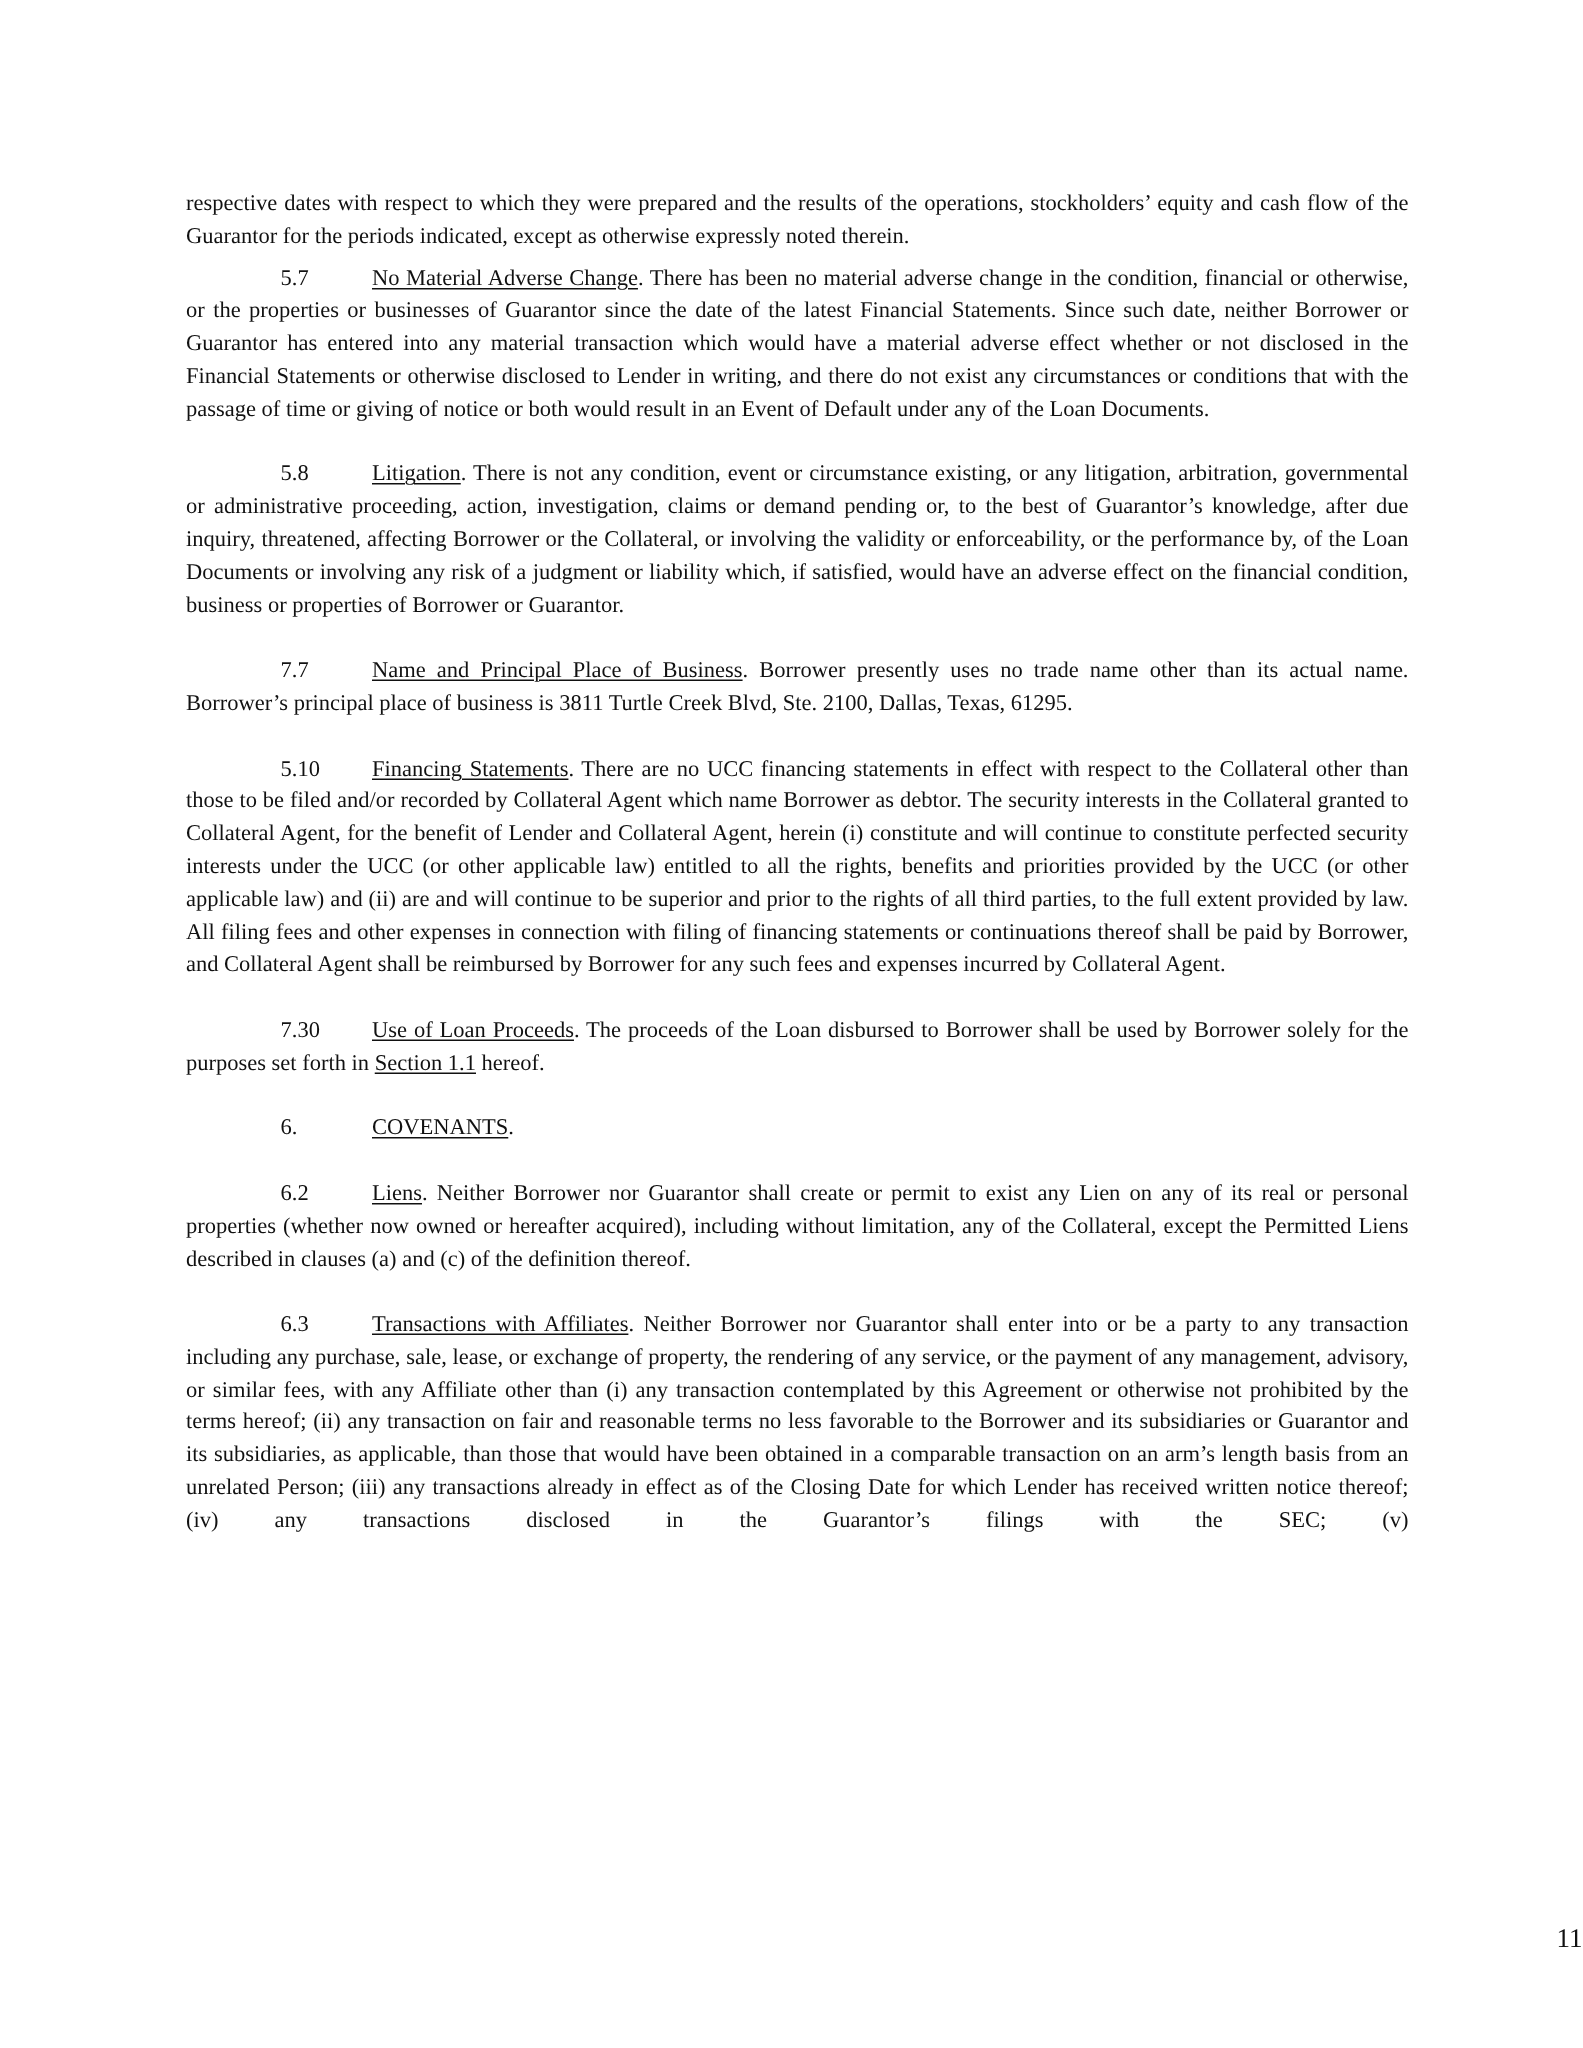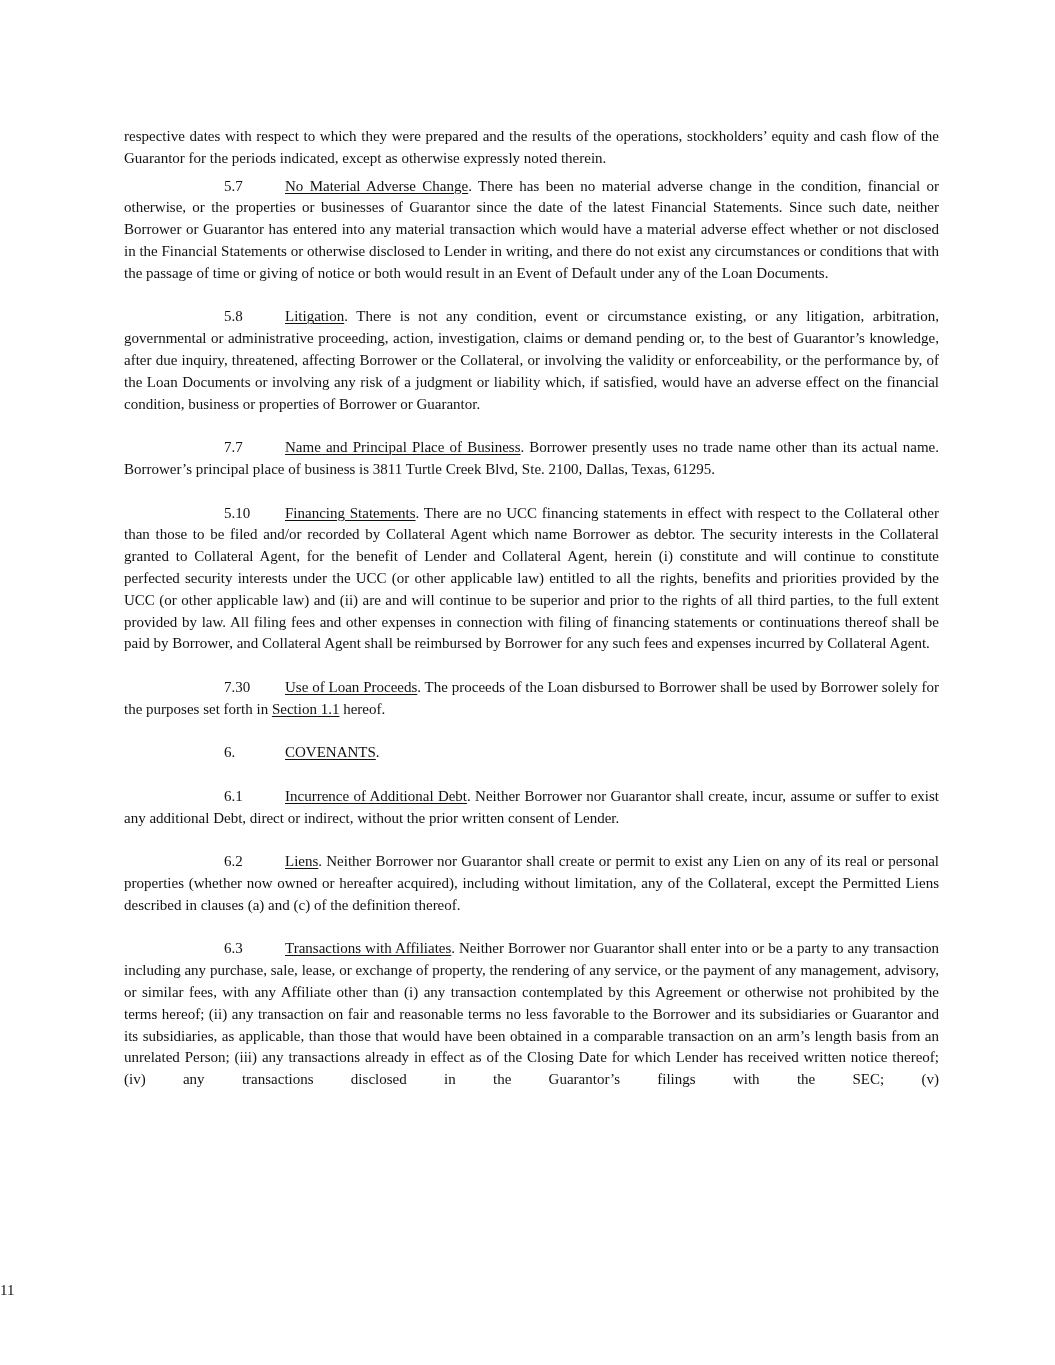--- a/index.html
+++ b/index.html
@@ -30,42 +30,42 @@
     }
     .para.first {
       margin-bottom: 6px;
     }
     .para.gap {
       margin-bottom: 21.8px;
     }
     .num {
       display: inline-block;
       width: 61px;
-      margin-left: 100px;
+      margin-left: 63px;
     }
     .heading-u {
       text-decoration: underline;
       text-underline-offset: 2px;
       text-decoration-thickness: 1px;
     }
     .bold {
       font-weight: normal;
     }
     .xref {
       text-decoration: underline;
       text-underline-offset: 2px;
       text-decoration-thickness: 1px;
     }
     .page-number {
       position: absolute;
       left: 0;
       width: 1055px;
       top: 1282px;
-      text-align: left;
-      font-size: 15px;
+      text-align: right;
+      font-size: 18px;
     }
   </style>
 </head>
 <body>
 
 <div class="page">
 
   <p class="para first">
     <span>respective dates with respect to which they were prepared and the results of the operations, stockholders’ equity and cash flow of the Guarantor for the periods indicated, except as otherwise expressly noted therein.</span>
   </p>
@@ -87,23 +87,20 @@
   </p>
 
   <p class="para gap">
     <span class="num">7.30</span><span class="heading-u">Use of Loan Proceeds</span><span>.  The proceeds of the Loan disbursed to Borrower shall be used by Borrower solely for the purposes set forth in </span><span class="xref">Section 1.1</span><span> hereof.</span>
   </p>
 
   <p class="para gap">
     <span class="num">6.</span><span class="heading-u bold">COVENANTS</span><span>.</span>
   </p>
 
-  <p class="para gap">
-    <span class="num">6.1</span><span class="heading-u">Incurrence of Additional Debt</span><span>.  Neither Borrower nor Guarantor shall create, incur, assume or suffer to exist any additional Debt, direct or indirect, without the prior written consent of Lender.</span>
-  </p>
 
   <p class="para gap">
     <span class="num">6.2</span><span class="heading-u">Liens</span><span>.  Neither Borrower nor Guarantor shall create or permit to exist any Lien on any of its real or personal properties (whether now owned or hereafter acquired), including without limitation, any of the Collateral, except the Permitted Liens described in clauses (a) and (c) of the definition thereof.</span>
   </p>
 
   <p class="para" style="text-align-last: justify;">
     <span class="num">6.3</span><span class="heading-u">Transactions with Affiliates</span><span>.  Neither Borrower nor Guarantor shall enter into or be a party to any transaction including any purchase, sale, lease, or exchange of property, the rendering of any service, or the payment of any management, advisory, or similar fees, with any Affiliate other than (i) any transaction contemplated by this Agreement or otherwise not prohibited by the terms hereof; (ii) any transaction on fair and reasonable terms no less favorable to the Borrower and its subsidiaries or Guarantor and its subsidiaries, as applicable, than those that would have been obtained in a comparable transaction on an arm’s length basis from an unrelated Person; (iii) any transactions already in effect as of the Closing Date for which Lender has received written notice thereof; (iv) any transactions disclosed in the Guarantor’s filings with the SEC; (v)</span>
   </p>
 
 </div>

